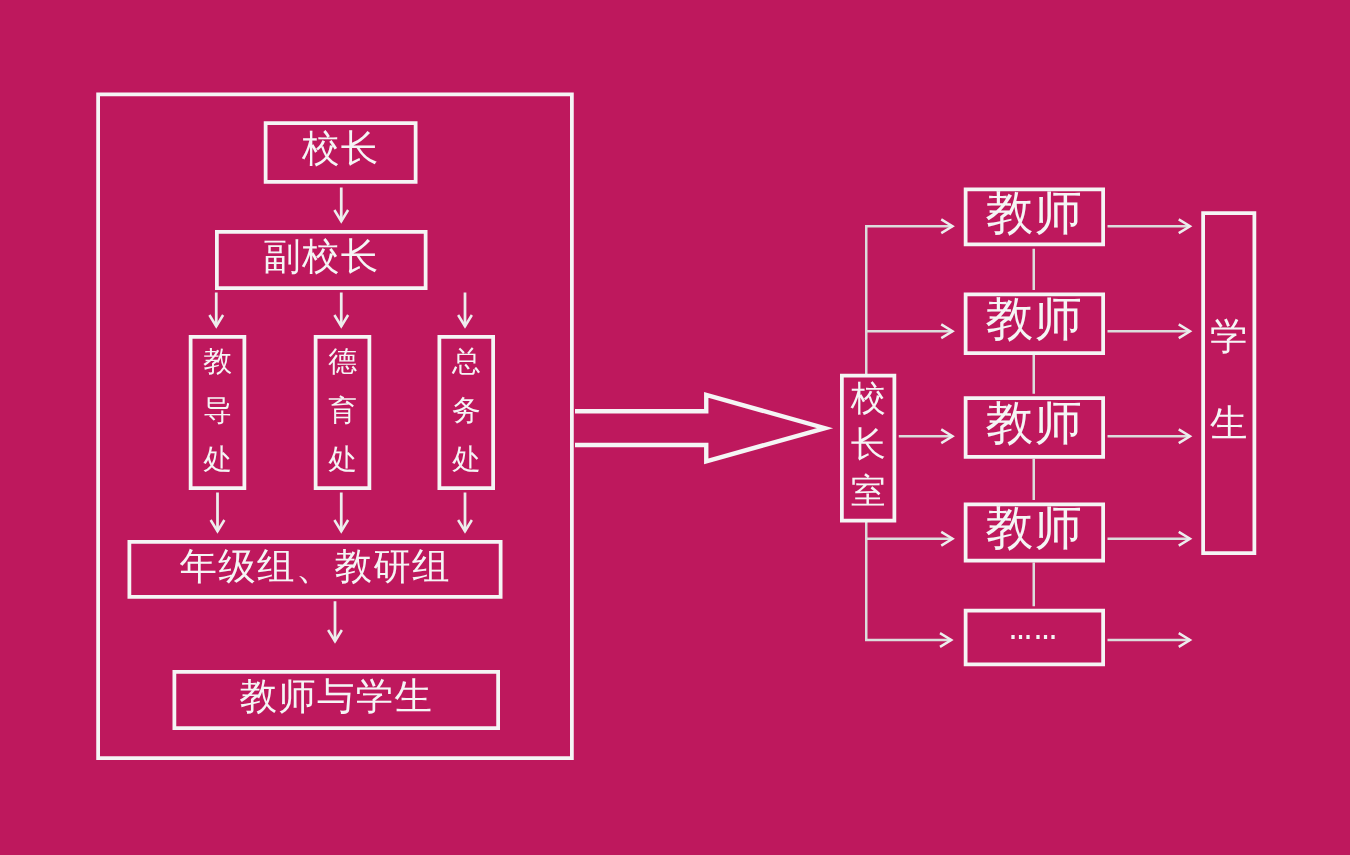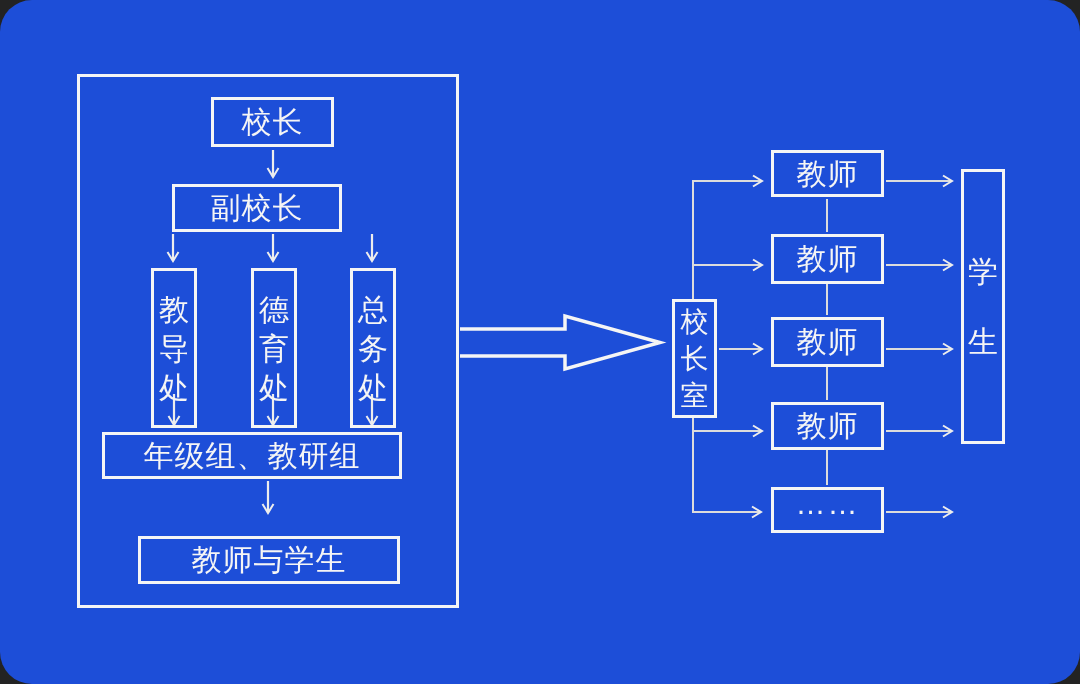--- a/index.html
+++ b/index.html
@@ -1,23 +1,22 @@
 <!DOCTYPE html>
 <html><head>
 <meta charset="utf-8">
 <style>
   html,body{margin:0;padding:0;background:#232323;}
   #stage{
     position:relative;
     width:1080px;height:684px;
-    background:#1d4ed8;
+    background:#be185d;
     overflow:hidden;
-    font-family:Liberation Sans, sans-serif;
+    font-family:Liberation Mono, monospace;
     color:#f5f5f5;
-    border-radius:32px;
   }
   #wires{position:absolute;left:0;top:0;width:1080px;height:684px;}
   .box{
     position:absolute;
     box-sizing:border-box;
     border:3px solid #f5f5f5;
     display:flex;
     align-items:center;
     justify-content:center;
     text-align:center;
@@ -32,30 +31,30 @@
     border:3px solid #f5f5f5;
     left:77px;top:74px;width:382px;height:534px;
   }
   .vbox{
     white-space:normal;
     word-break:break-all;
     letter-spacing:0;
   }
   
   .dept{
-    width:46px;height:160px;top:268px;
-    font-size:30px;line-height:39px;
+    width:46px;height:124px;top:268px;
+    font-size:23px;line-height:39px;
     padding:0;
   }
   
   .office{
     left:672px;top:299px;width:45px;height:119px;
     font-size:28px;line-height:37px;
   }
-  .teacher{left:771px;width:113px;font-size:30px;}
+  .teacher{left:771px;width:113px;font-size:38px;}
   .students{
     left:961px;top:169px;width:44px;height:275px;
     font-size:30px;line-height:70px;
   }
   .ellipsis-box{
     left:771px;top:487px;width:113px;height:46px;
     font-size:30px;letter-spacing:2px;
   }
   .ellipsis-box .dots{display:block;transform:translateY(-6px);}
   .principal{left:211px;top:97px;width:123px;height:50px;}

